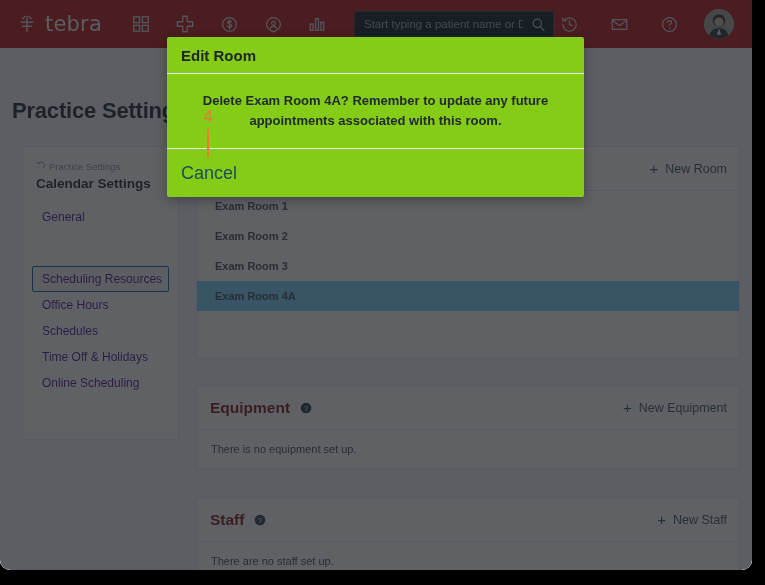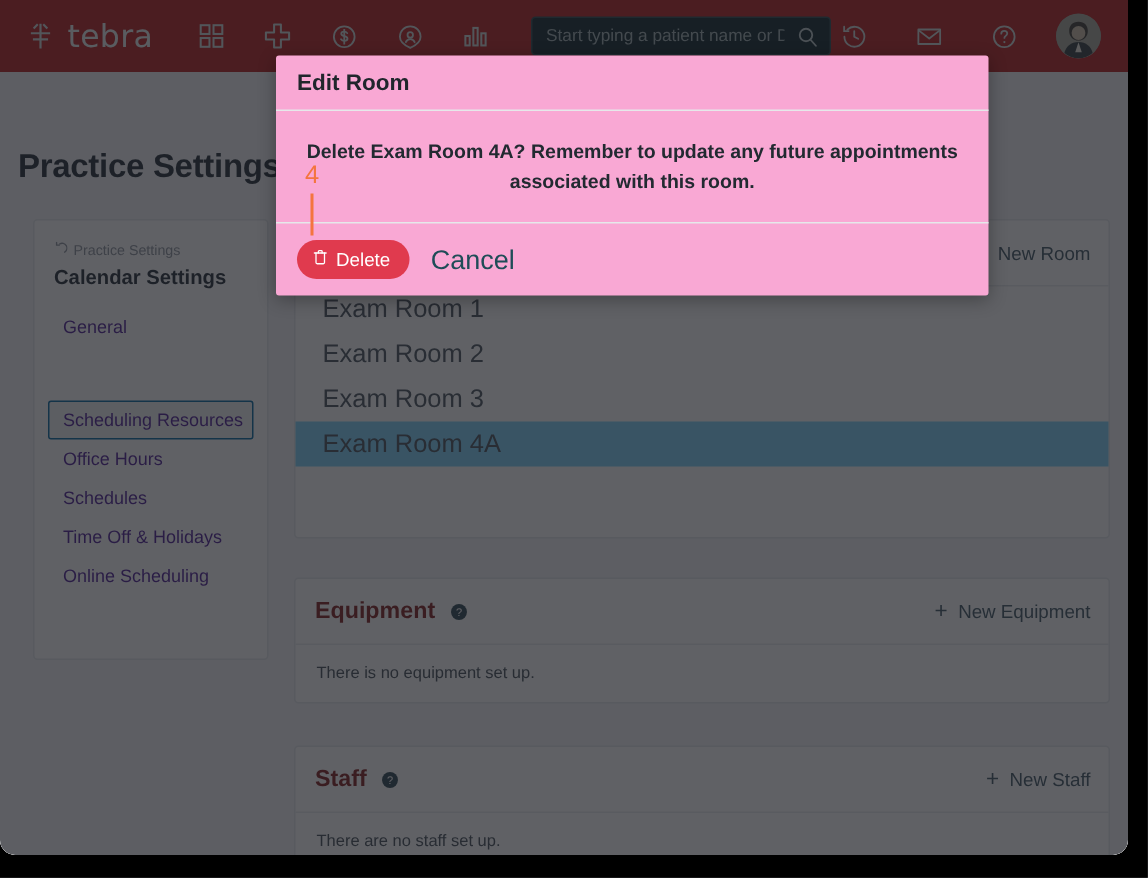--- a/index.html
+++ b/index.html
@@ -194,22 +194,23 @@
     font-size: 15px;
     line-height: 1;
     color: #3f5663;
     font-weight: 300;
   }
 
   .room-row {
     height: 30px;
     display: flex; align-items: center;
     padding-left: 18px;
-    font-size: 17px;
+    font-size: 11px;
     color: #46525c;
+    font-weight: bold;
   }
   .room-row.selected { background: #7dd3fc; }
 
   .empty-note {
     padding: 13px 0 0 14px;
     font-size: 11px;
     color: #434e57;
   }
 
   
@@ -219,23 +220,23 @@
     width: 752px;
     height: 570px;
     background: rgba(28, 30, 36, 0.70);
     z-index: 40;
     border-radius: 0 0 10px 10px;
   }
 
   
   #modal {
     position: absolute;
-    left: 184px; top: 37px;
-    width: 475px;
-    background: #f9a8d4;
+    left: 167px; top: 37px;
+    width: 417px;
+    background: #84cc16;
     border-radius: 2px;
     box-shadow: 0 3px 12px rgba(0,0,0,0.30);
     z-index: 50;
   }
   #modal-header {
     height: 37px;
     display: flex; align-items: center;
     padding-left: 14px;
     border-bottom: 1px solid #e6e8ea;
   }
@@ -504,30 +505,20 @@
   <div id="overlay"></div>
 
   <div id="modal">
     <div id="modal-header">
       <span id="modal-title">Edit Room</span>
     </div>
     <div id="modal-body">
       <div id="modal-message">Delete Exam Room 4A? Remember to update any future appointments associated with this room.</div>
     </div>
     <div id="modal-footer">
-      <button id="delete-button">
-        <span>
-          <svg width="11" height="11" viewBox="0 0 14 14" fill="none" stroke="#ffffff" stroke-width="1.1" stroke-linecap="round">
-            <line x1="2" y1="3.4" x2="12" y2="3.4"></line>
-            <path d="M3.4 3.4v8.1c0 .6.4 1 1 1h5.2c.6 0 1-.4 1-1V3.4"></path>
-            <path d="M5.4 3.4V2.1c0-.4.3-.7.7-.7h1.8c.4 0 .7.3.7.7v1.3"></path>
-          </svg>
-        </span>
-        <span>Delete</span>
-      </button>
       <button id="cancel-button">Cancel</button>
     </div>
   </div>
 
   <div id="annotation">
     <div id="annotation-number">4</div>
     <div id="annotation-line"></div>
   </div>
 
 </div>

